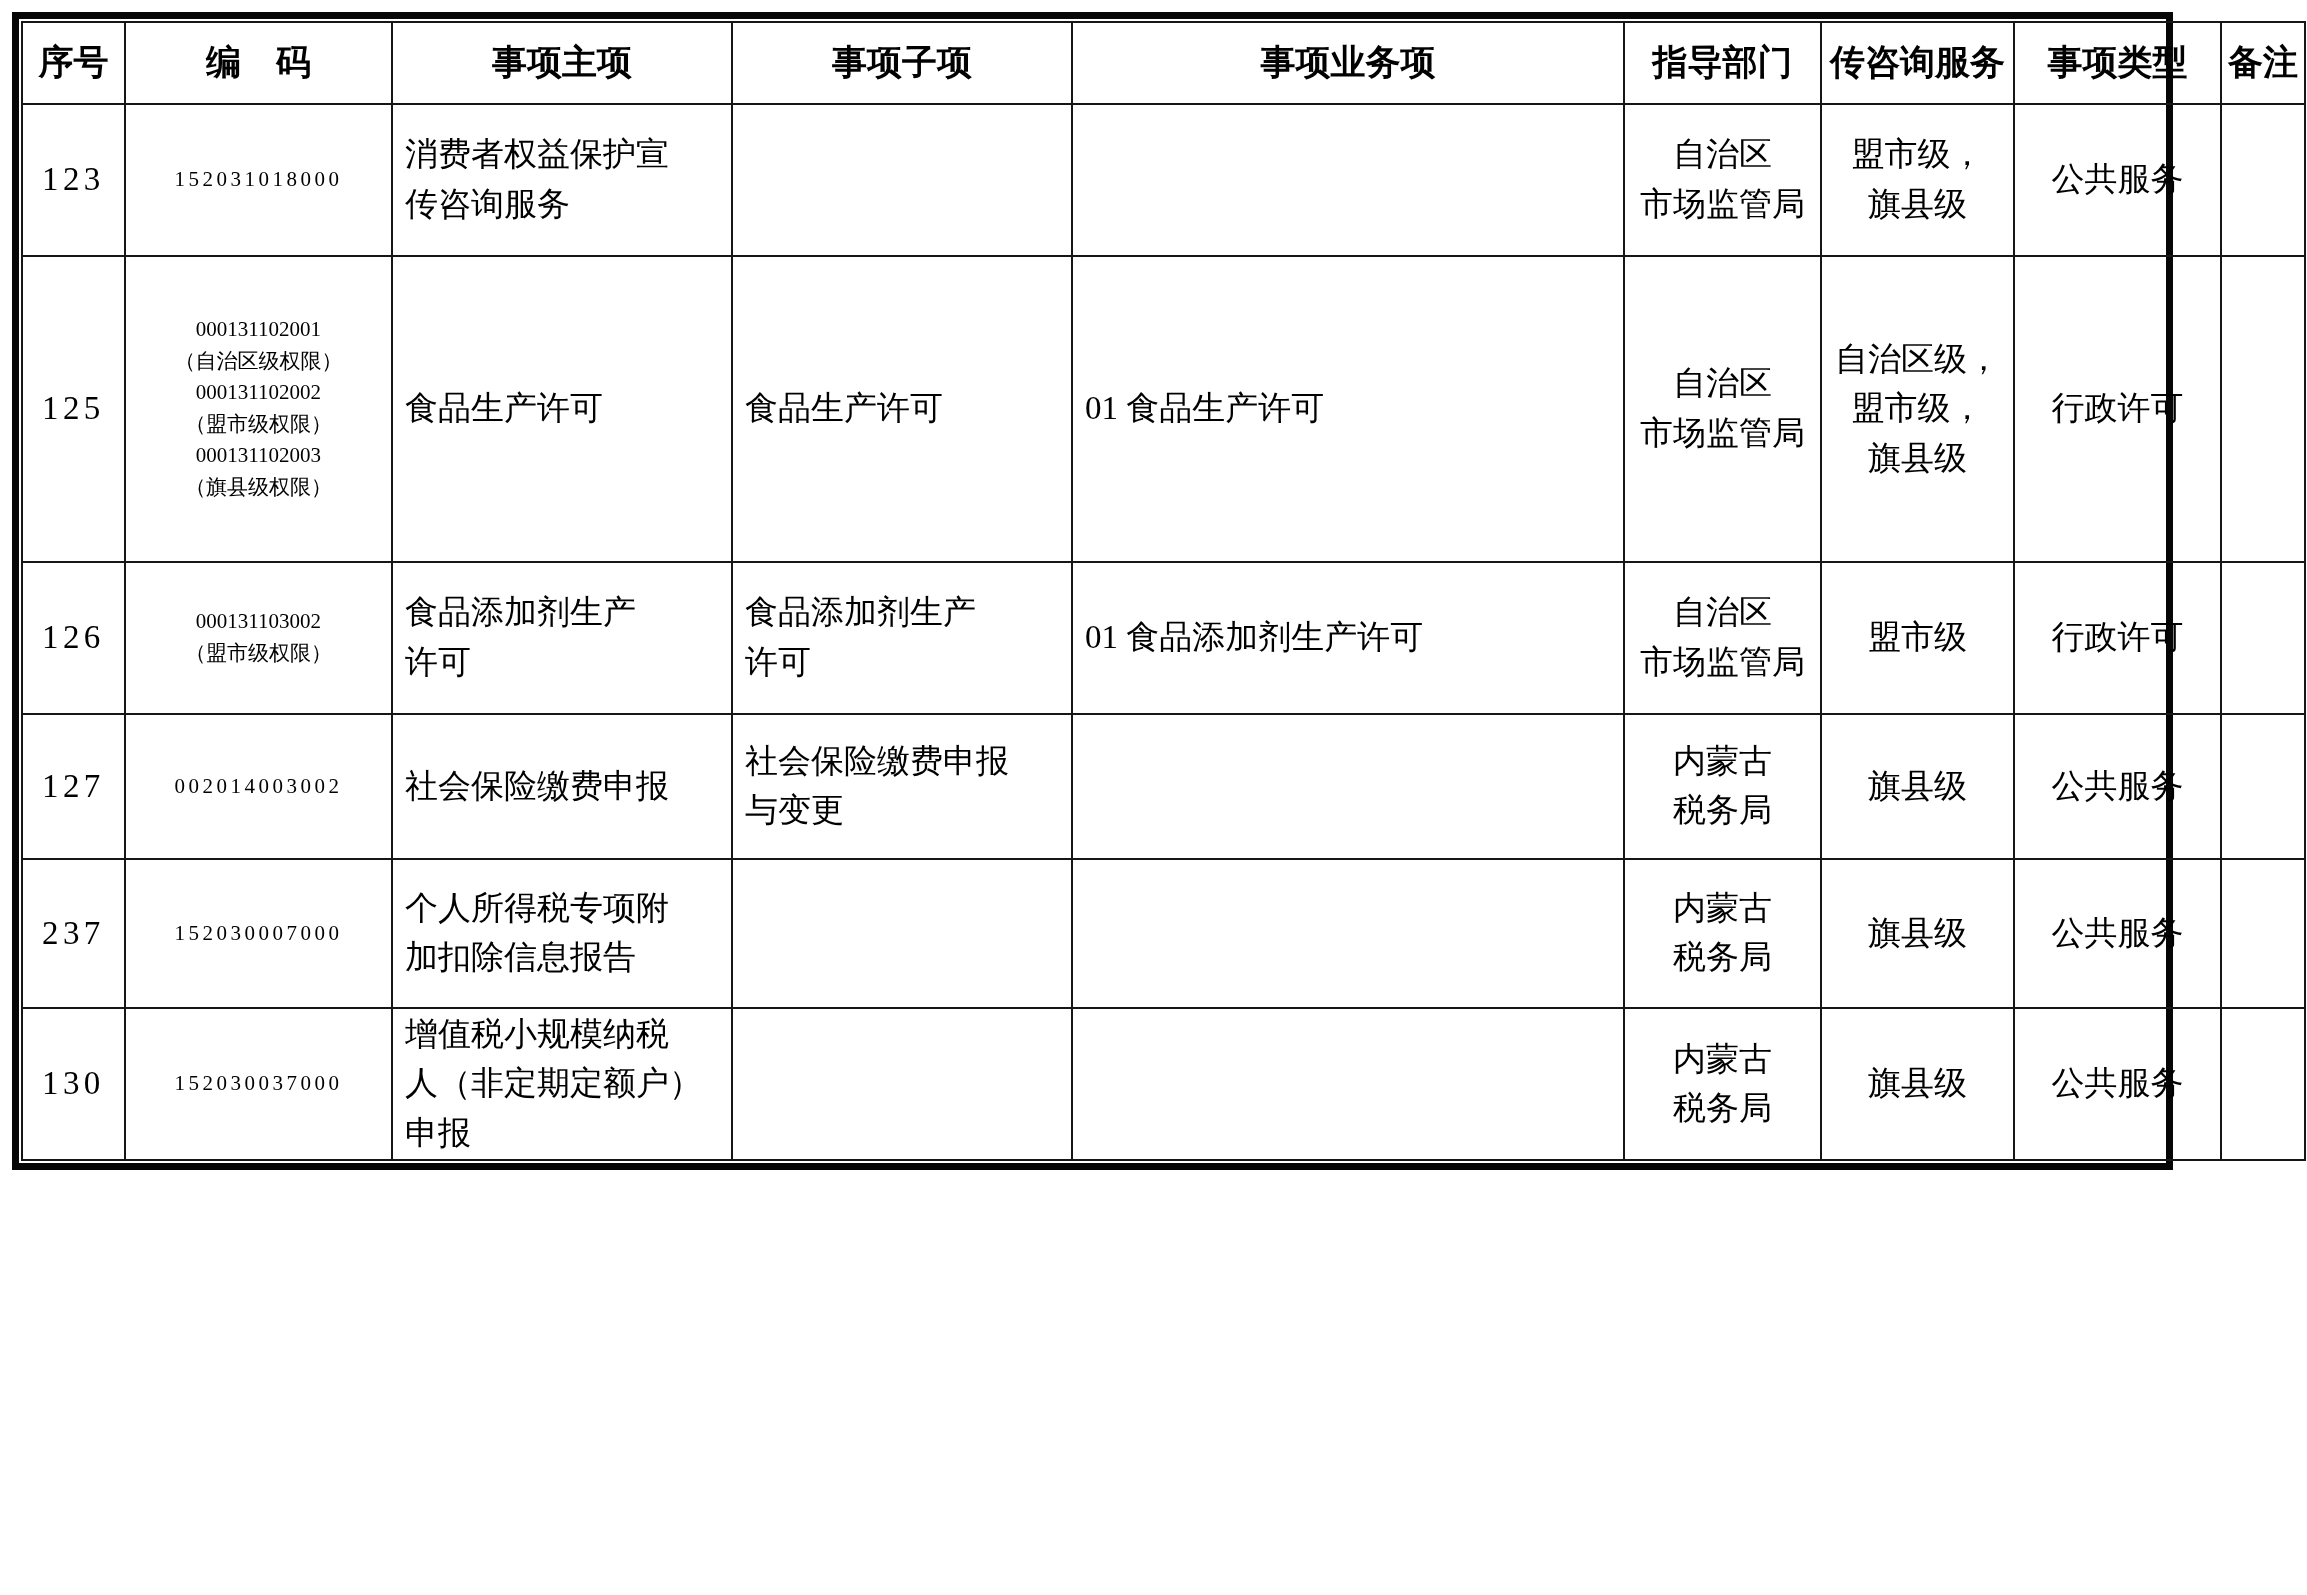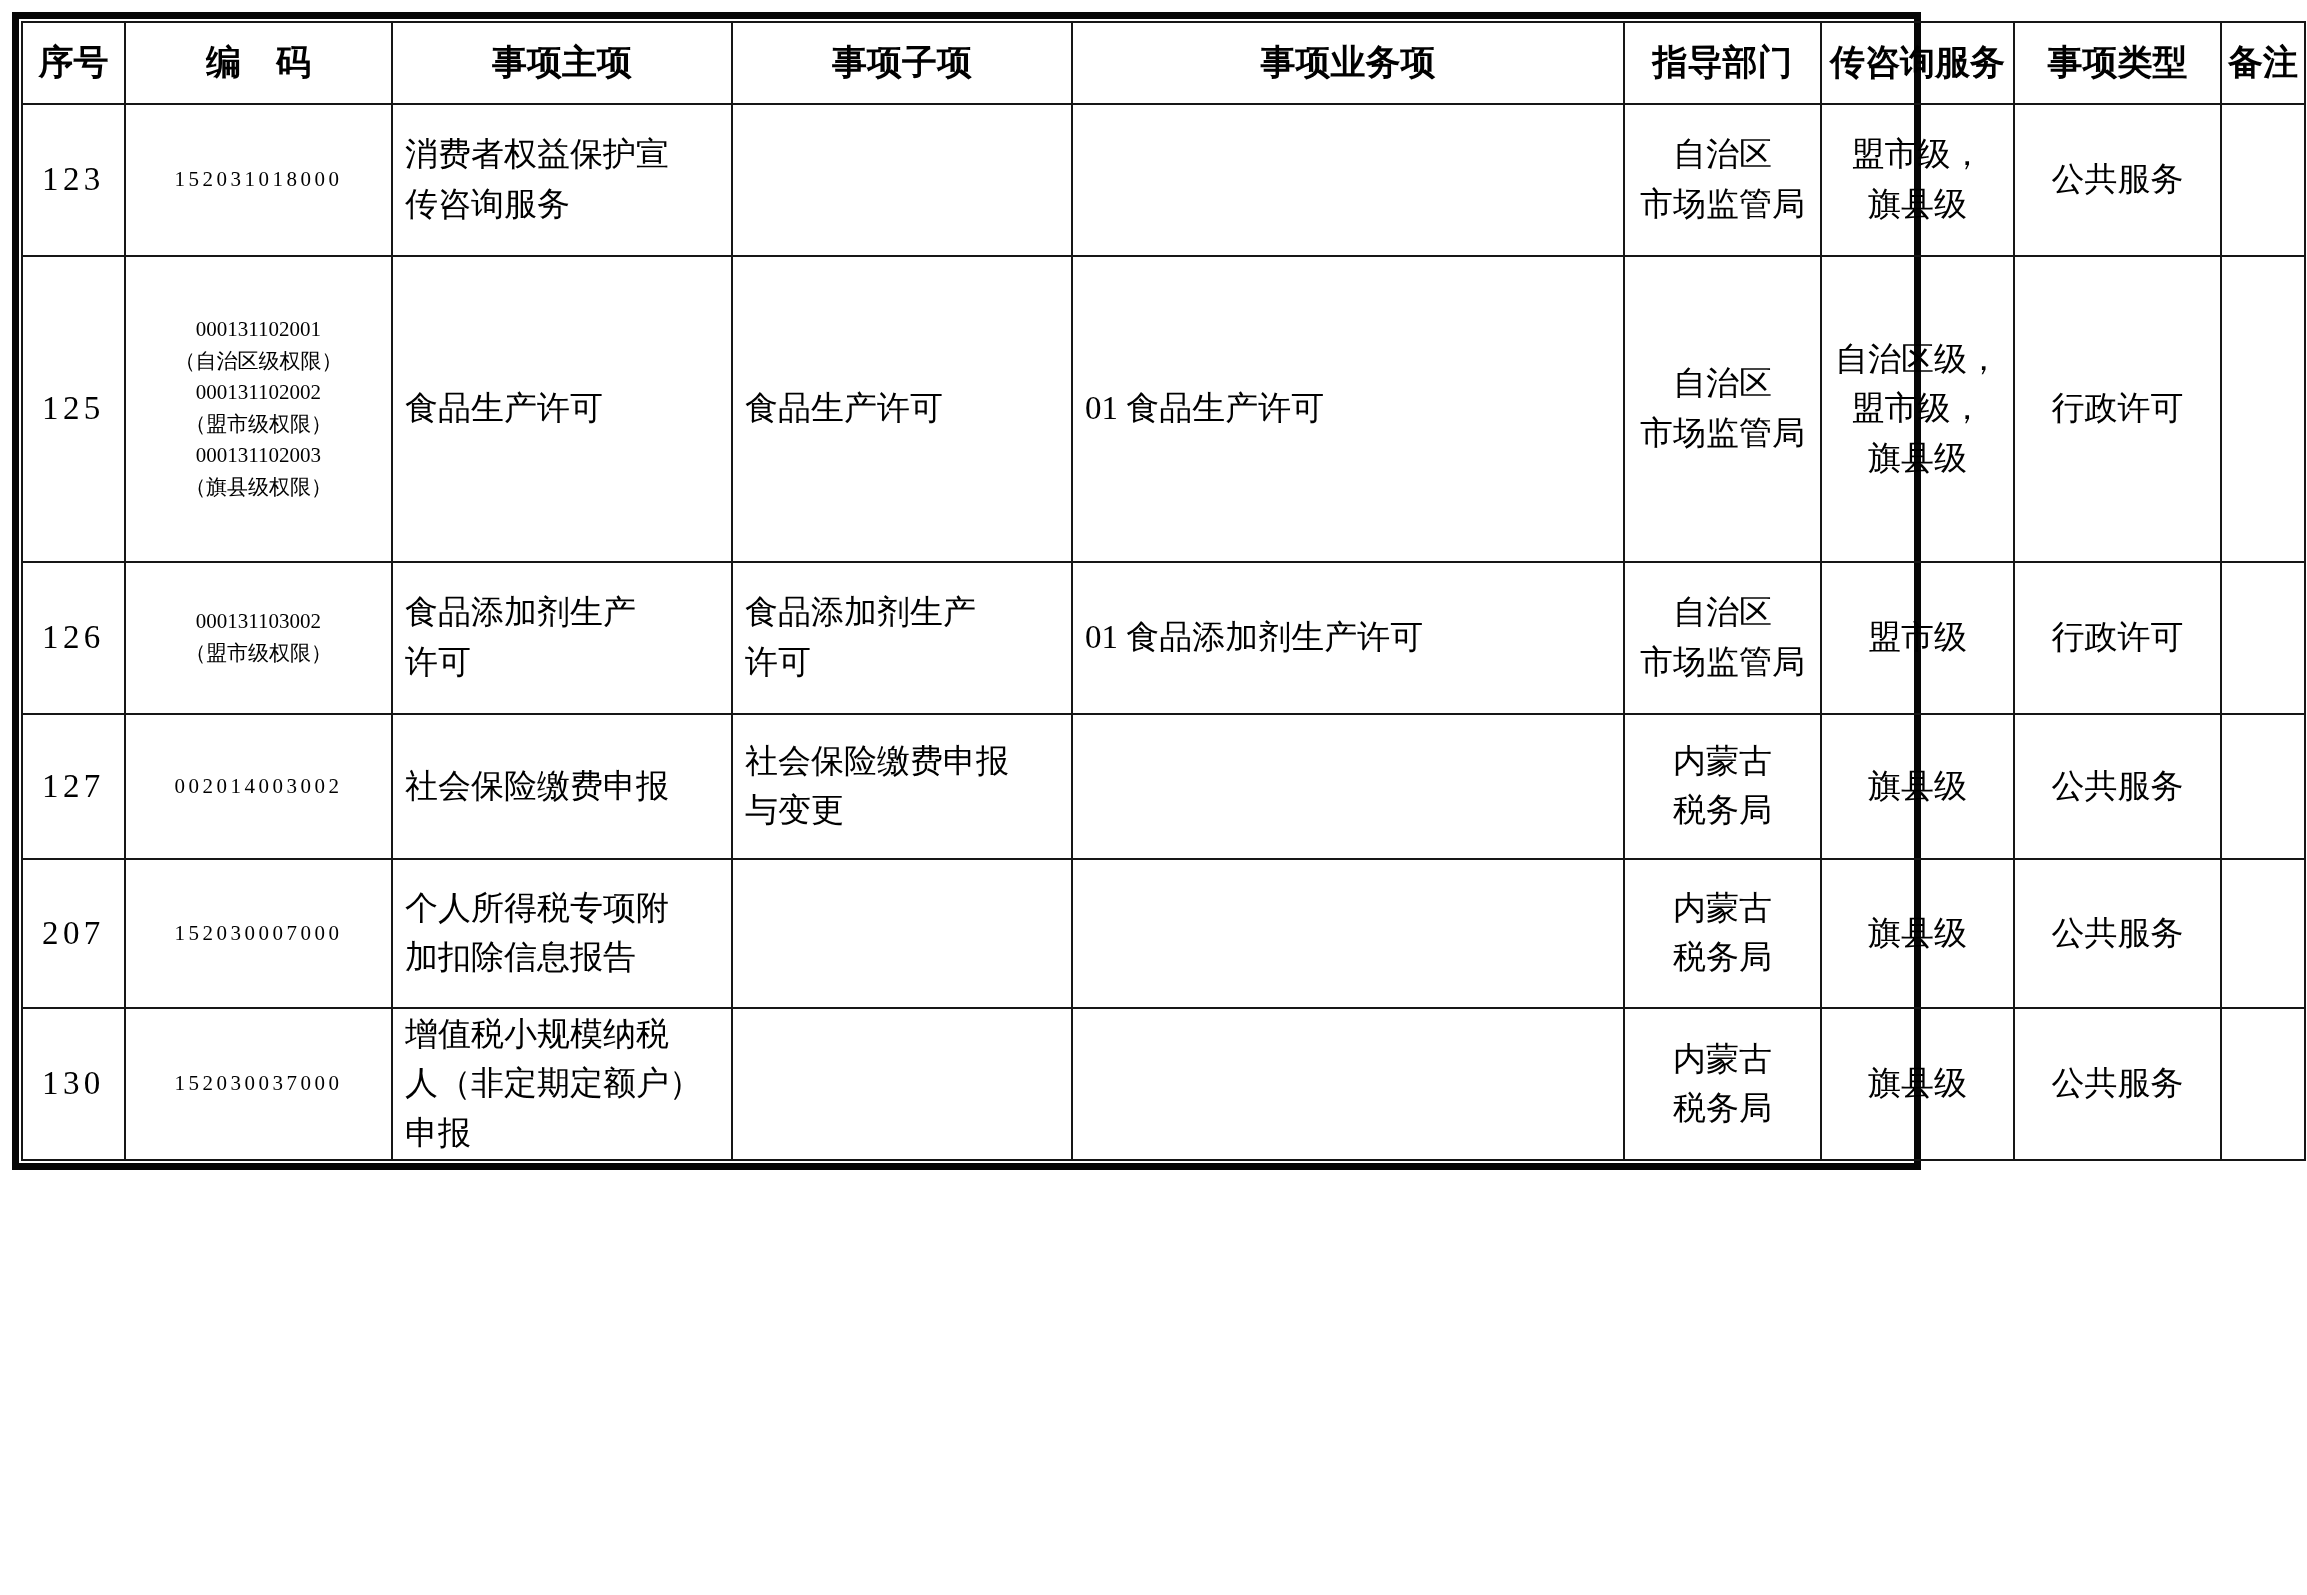--- a/index.html
+++ b/index.html
@@ -2,21 +2,21 @@
 <html style="font-size:14px"><head>
 <meta charset="utf-8">
 <style>
   html,body{margin:0;padding:0;}
   body{
     width:2307px;height:1595px;background:#ffffff;
     font-family:"Liberation Serif","DejaVu Serif",serif;color:#000;
   }
   .sheet{position:relative;width:2307px;height:1595px;background:#fff;overflow:hidden;}
   .table-wrap{
-    position:absolute;left:12.2px;top:12.2px;width:1909px;box-sizing:border-box;
+    position:absolute;left:12.2px;top:12.2px;width:2161px;box-sizing:border-box;
     border:7.8px solid #060606;padding:1.7px;background:#fff;
   }
   table{width:100%;border-collapse:collapse;table-layout:fixed;}
   th,td{
     border:2.6px solid #161616;vertical-align:middle;overflow:hidden;
     white-space:pre-line;box-sizing:border-box;
   }
   th{font-size:35px;font-weight:bold;text-align:center;padding:1.7px;}
   td{font-size:33px;line-height:1.5;}
   .c{text-align:center;}
@@ -111,21 +111,21 @@
           <td class="l">社会保险缴费申报
 与变更</td>
           <td class="l"></td>
           <td class="c">内蒙古
 税务局</td>
           <td class="c">旗县级</td>
           <td class="c">公共服务</td>
           <td class="c"></td>
         </tr>
         <tr style="height:149px">
-          <td class="c sp">207</td>
+          <td class="c sp">237</td>
           <td class="c code num">152030007000</td>
           <td class="l">个人所得税专项附
 加扣除信息报告</td>
           <td class="l"></td>
           <td class="l"></td>
           <td class="c">内蒙古
 税务局</td>
           <td class="c">旗县级</td>
           <td class="c">公共服务</td>
           <td class="c"></td>

